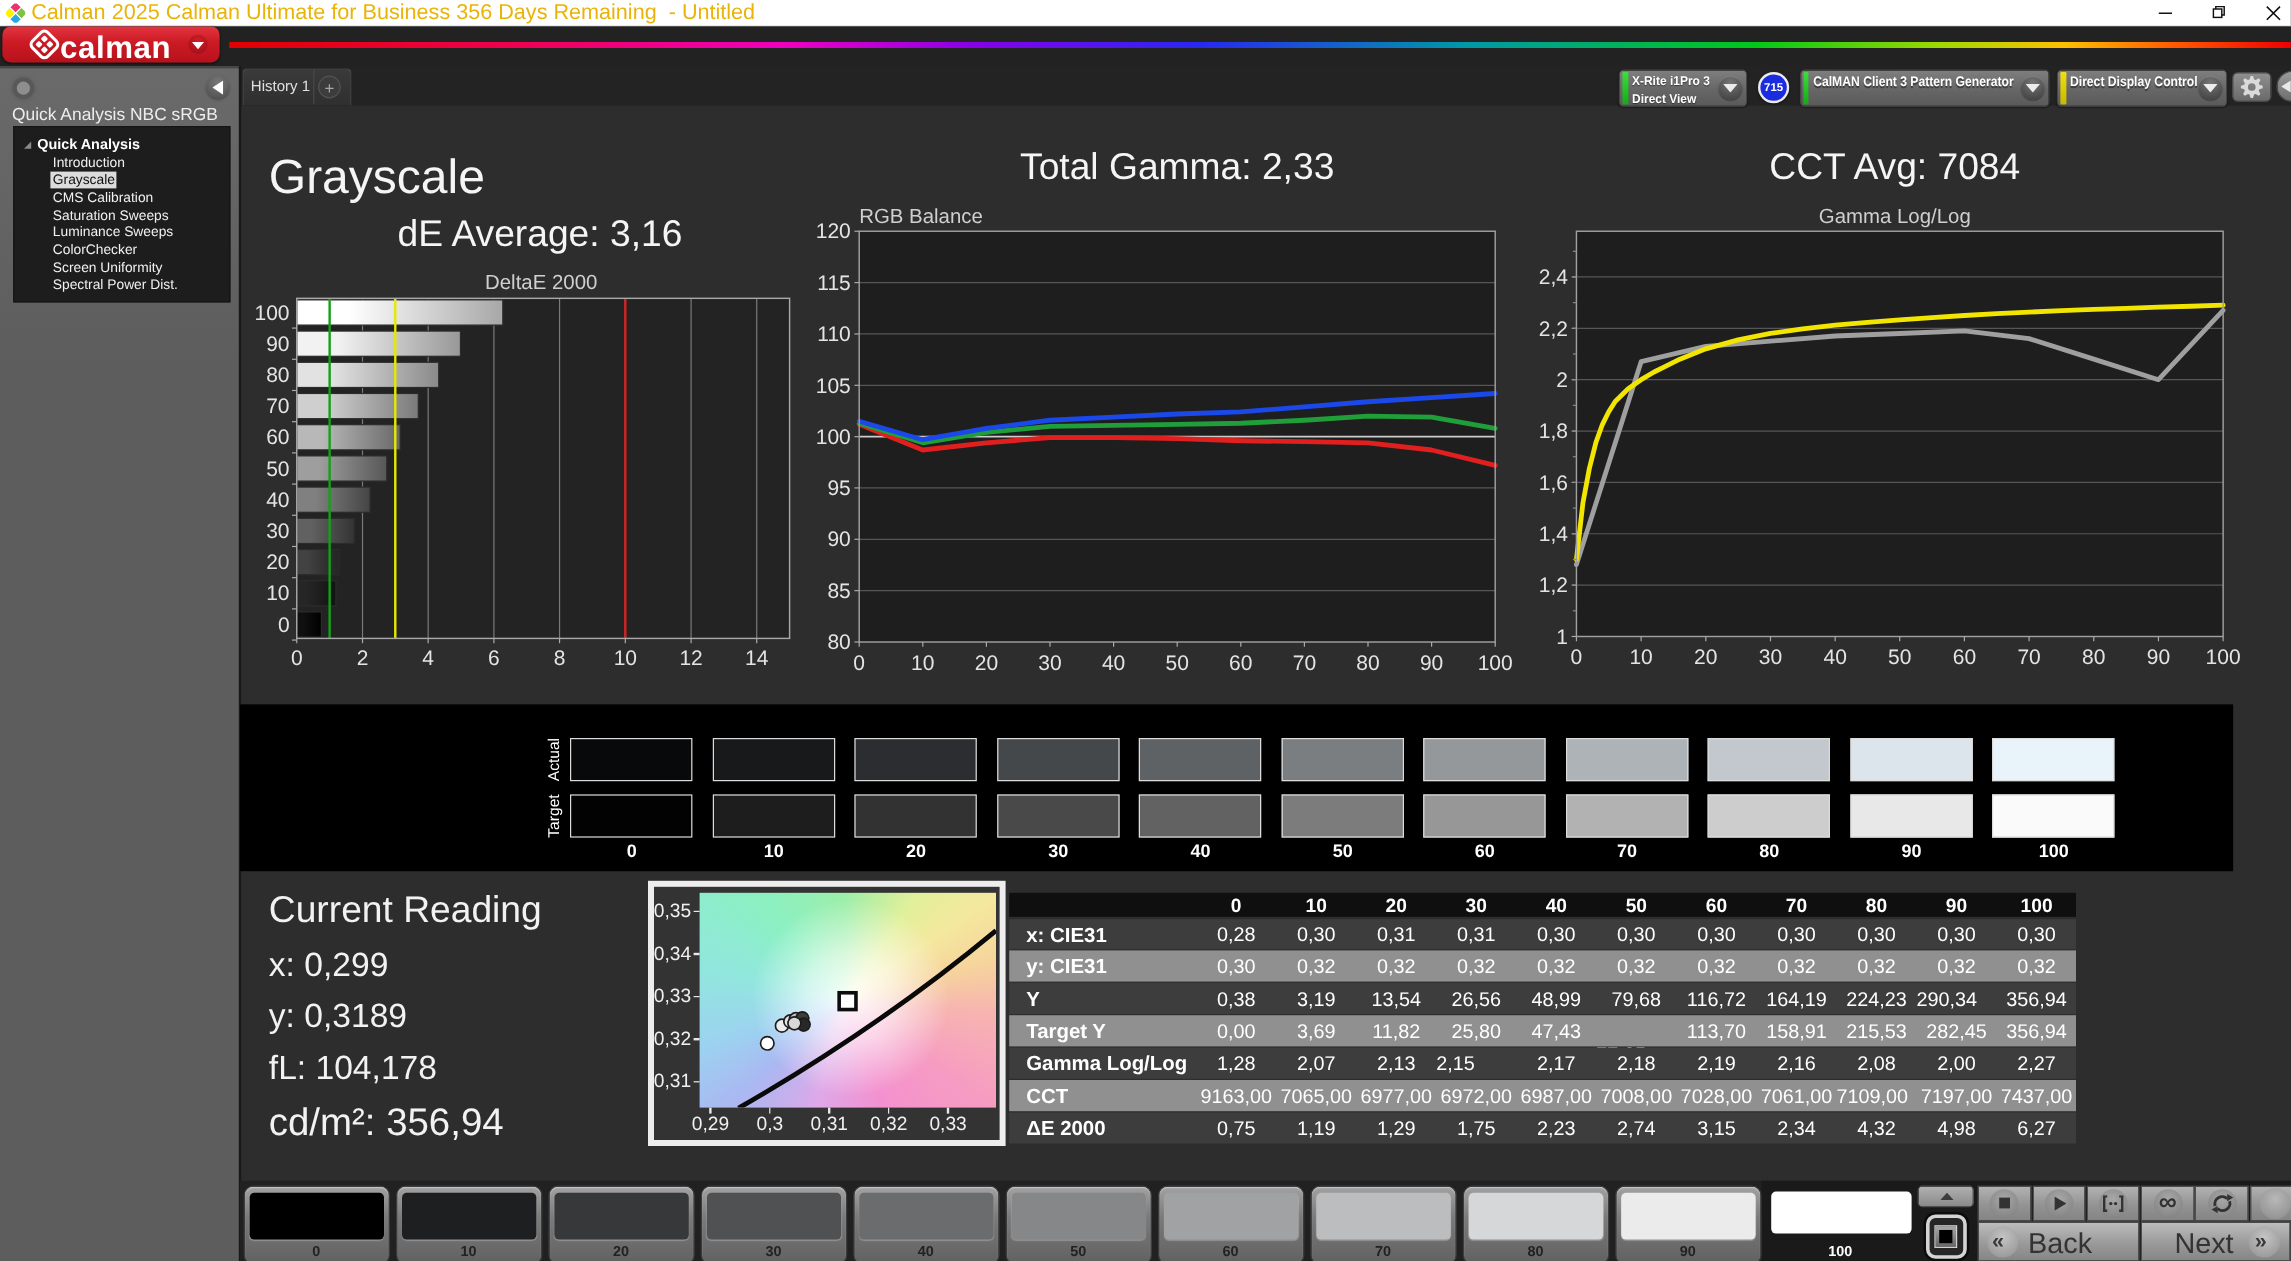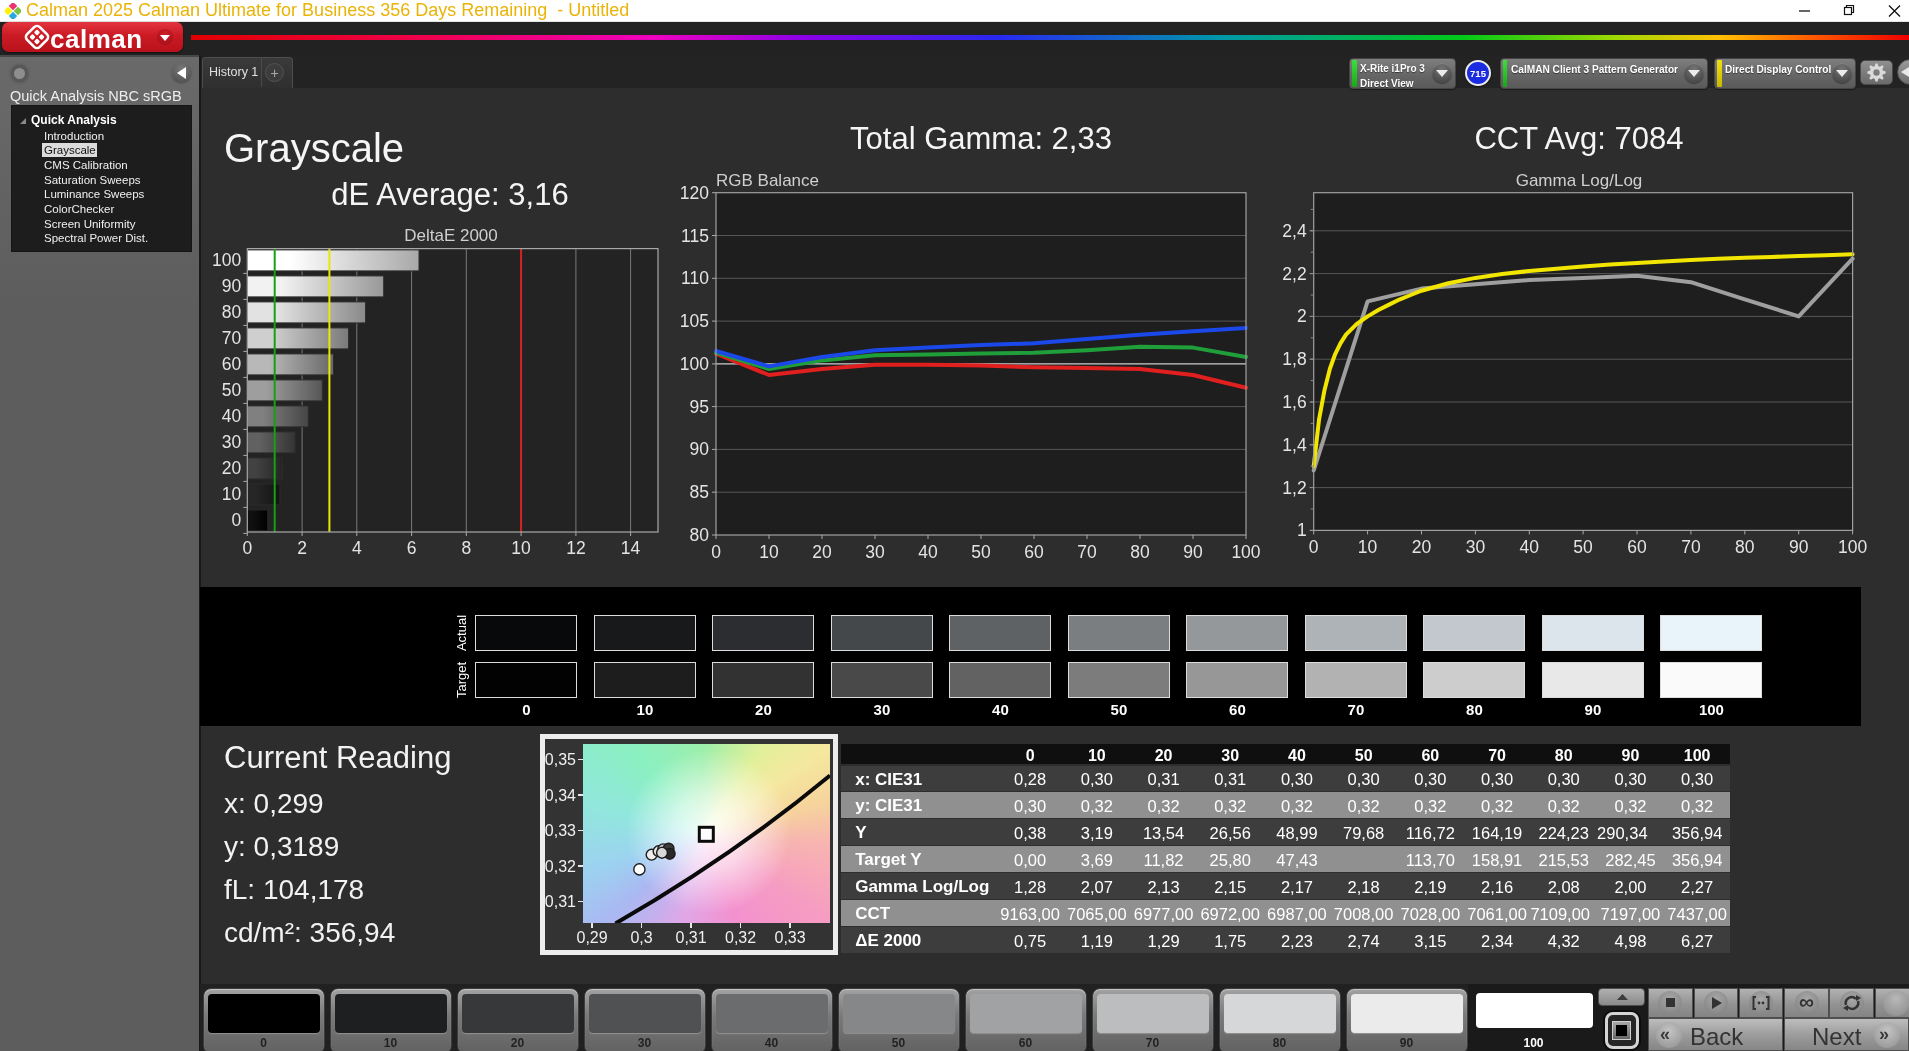--- a/index.html
+++ b/index.html
@@ -368,21 +368,21 @@
 <div class="abs" style="left:1541.9px;top:614.5px;width:102px;height:36px;background:#dce5eb;border:1.5px solid #dcdcdc"></div>
 <div class="abs" style="left:1541.9px;top:661.5px;width:102px;height:36px;background:#e8e8e8;border:1.5px solid #dcdcdc"></div>
 <div class="abs" style="left:1541.9px;top:701px;width:102px;text-align:center;font-size:15px;font-weight:bold;color:#fff">90</div>
 <div class="abs" style="left:1660.4px;top:614.5px;width:102px;height:36px;background:#e9f3fa;border:1.5px solid #dcdcdc"></div>
 <div class="abs" style="left:1660.4px;top:661.5px;width:102px;height:36px;background:#fafafa;border:1.5px solid #dcdcdc"></div>
 <div class="abs" style="left:1660.4px;top:701px;width:102px;text-align:center;font-size:15px;font-weight:bold;color:#fff">100</div>
 <div class="abs" style="left:224px;top:740px;font-size:31px;color:#f2f2f2">Current Reading</div>
 <div class="abs" style="left:224px;top:788px;font-size:28px;color:#f2f2f2">x: 0,299</div>
 <div class="abs" style="left:224px;top:831px;font-size:28px;color:#f2f2f2">y: 0,3189</div>
 <div class="abs" style="left:224px;top:874px;font-size:28px;color:#f2f2f2">fL: 104,178</div>
-<div class="abs" style="left:224px;top:917px;font-size:28px;color:#f2f2f2">cd/m²: 356,94</div>
+<div class="abs" style="left:224px;top:917px;font-size:32px;color:#f2f2f2">cd/m²: 356,94</div>
 <div class="abs" style="left:539.7px;top:733.5px;width:298.3px;height:221.5px;background:#333333;border:5px solid #ededed"></div>
 <div class="abs" style="left:583px;top:744px;width:247px;height:179px;background:radial-gradient(circle at 51% 49%, rgba(255,255,255,0.93) 0%, rgba(255,255,255,0.6) 24%, rgba(255,255,255,0) 53%),conic-gradient(from 0deg at 49% 50%,#9deeaa 0deg,#e2f09a 35deg,#f4e89e 55deg,#f6d49c 75deg,#f7b4b0 95deg,#f69cc2 125deg,#f391cf 160deg,#dfa8e8 195deg,#aab8f2 228deg,#9cd2f0 252deg,#92e6de 282deg,#8af0c2 318deg,#9deeaa 360deg)"></div>
 <svg width="247" height="179" style="position:absolute;left:583px;top:744px" viewBox="0 0 247 179">
     <path d="M 32.4 179.5 Q 150 112 247 31.5" fill="none" stroke="#0a0a0a" stroke-width="4"></path>
     <circle cx="68.6" cy="110.7" r="5.4" fill="#ededed" stroke="#1c1c1c" stroke-width="1.4"></circle>
     <circle cx="75.6" cy="107.2" r="5.4" fill="#e2e2e2" stroke="#1c1c1c" stroke-width="1.4"></circle>
     <circle cx="80.2" cy="105.3" r="5.4" fill="#c2c2c2" stroke="#1c1c1c" stroke-width="1.4"></circle>
     <circle cx="85.6" cy="104.6" r="5.4" fill="#3c3c3c" stroke="#1c1c1c" stroke-width="1.4"></circle>
     <circle cx="86.7" cy="109.8" r="5.4" fill="#282828" stroke="#1c1c1c" stroke-width="1.4"></circle>
     <circle cx="79.0" cy="108.8" r="5.4" fill="#d8d8d8" stroke="#1c1c1c" stroke-width="1.4"></circle>
@@ -471,21 +471,21 @@
 <div class="abs" style="left:1397.0px;top:850.8px;width:66.7px;text-align:center;font-size:16.5px;color:#fff">113,70</div>
 <div class="abs" style="left:1463.7px;top:850.8px;width:66.7px;text-align:center;font-size:16.5px;color:#fff">158,91</div>
 <div class="abs" style="left:1530.4px;top:850.8px;width:66.7px;text-align:center;font-size:16.5px;color:#fff">215,53</div>
 <div class="abs" style="left:1597.1px;top:850.8px;width:66.7px;text-align:center;font-size:16.5px;color:#fff">282,45</div>
 <div class="abs" style="left:1663.8px;top:850.8px;width:66.7px;text-align:center;font-size:16.5px;color:#fff">356,94</div>
 <div class="abs" style="left:841.2px;top:873.2px;width:889.3px;height:25.6px;background:#3d3d3d"></div>
 <div class="abs" style="left:855.2px;top:877.2px;font-size:17px;font-weight:bold;color:#fff">Gamma Log/Log</div>
 <div class="abs" style="left:996.8px;top:877.7px;width:66.7px;text-align:center;font-size:16.5px;color:#fff">1,28</div>
 <div class="abs" style="left:1063.5px;top:877.7px;width:66.7px;text-align:center;font-size:16.5px;color:#fff">2,07</div>
 <div class="abs" style="left:1130.2px;top:877.7px;width:66.7px;text-align:center;font-size:16.5px;color:#fff">2,13</div>
-<div class="abs" style="left:1196.9px;top:877.7px;width:66.7px;text-align:center;font-size:16.5px;color:#fff">2,15</div>
+<div class="abs" style="left:1196.9px;top:877.7px;width:66.7px;text-align:left;font-size:16.5px;color:#fff">2,15</div>
 <div class="abs" style="left:1263.6px;top:877.7px;width:66.7px;text-align:center;font-size:16.5px;color:#fff">2,17</div>
 <div class="abs" style="left:1330.3px;top:877.7px;width:66.7px;text-align:center;font-size:16.5px;color:#fff">2,18</div>
 <div class="abs" style="left:1397.0px;top:877.7px;width:66.7px;text-align:center;font-size:16.5px;color:#fff">2,19</div>
 <div class="abs" style="left:1463.7px;top:877.7px;width:66.7px;text-align:center;font-size:16.5px;color:#fff">2,16</div>
 <div class="abs" style="left:1530.4px;top:877.7px;width:66.7px;text-align:center;font-size:16.5px;color:#fff">2,08</div>
 <div class="abs" style="left:1597.1px;top:877.7px;width:66.7px;text-align:center;font-size:16.5px;color:#fff">2,00</div>
 <div class="abs" style="left:1663.8px;top:877.7px;width:66.7px;text-align:center;font-size:16.5px;color:#fff">2,27</div>
 <div class="abs" style="left:841.2px;top:900.1px;width:889.3px;height:25.6px;background:#909090"></div>
 <div class="abs" style="left:855.2px;top:904.1px;font-size:17px;font-weight:bold;color:#fff">CCT</div>
 <div class="abs" style="left:996.8px;top:904.6px;width:66.7px;text-align:center;font-size:16.5px;color:#fff">9163,00</div>

